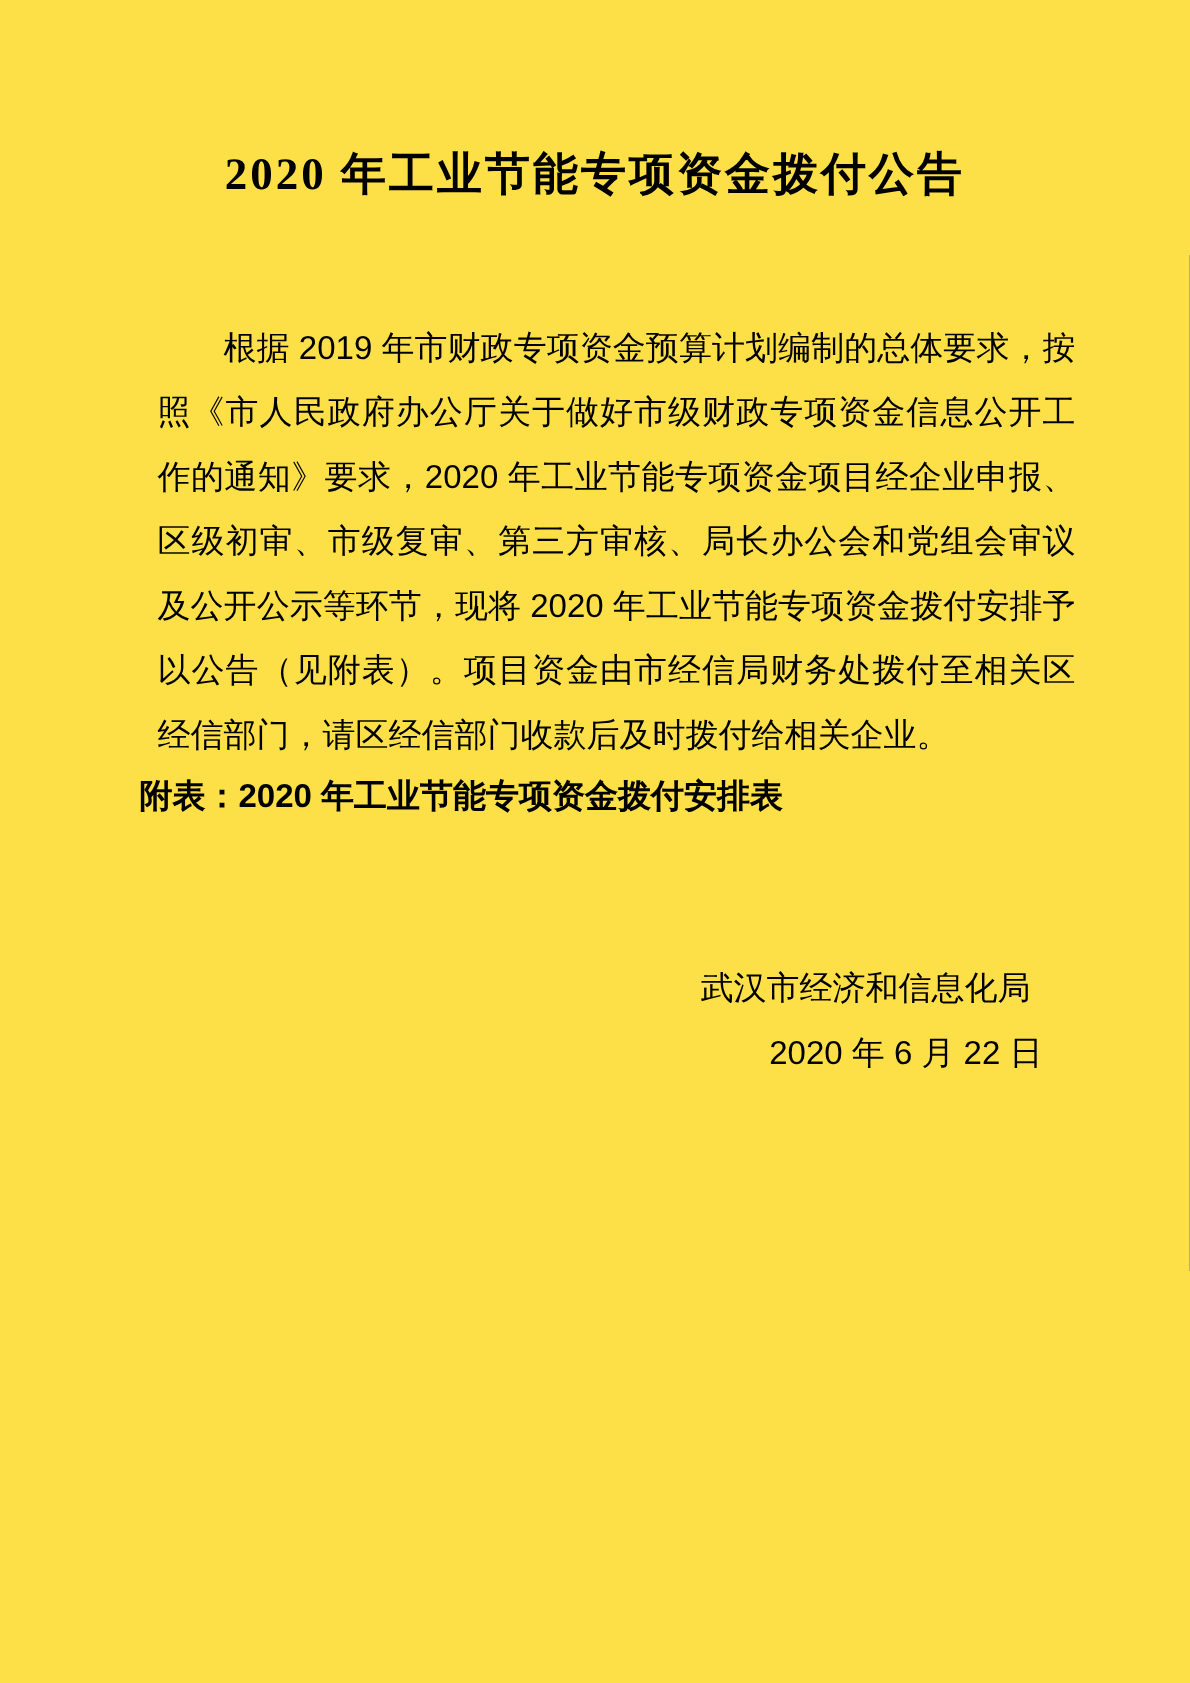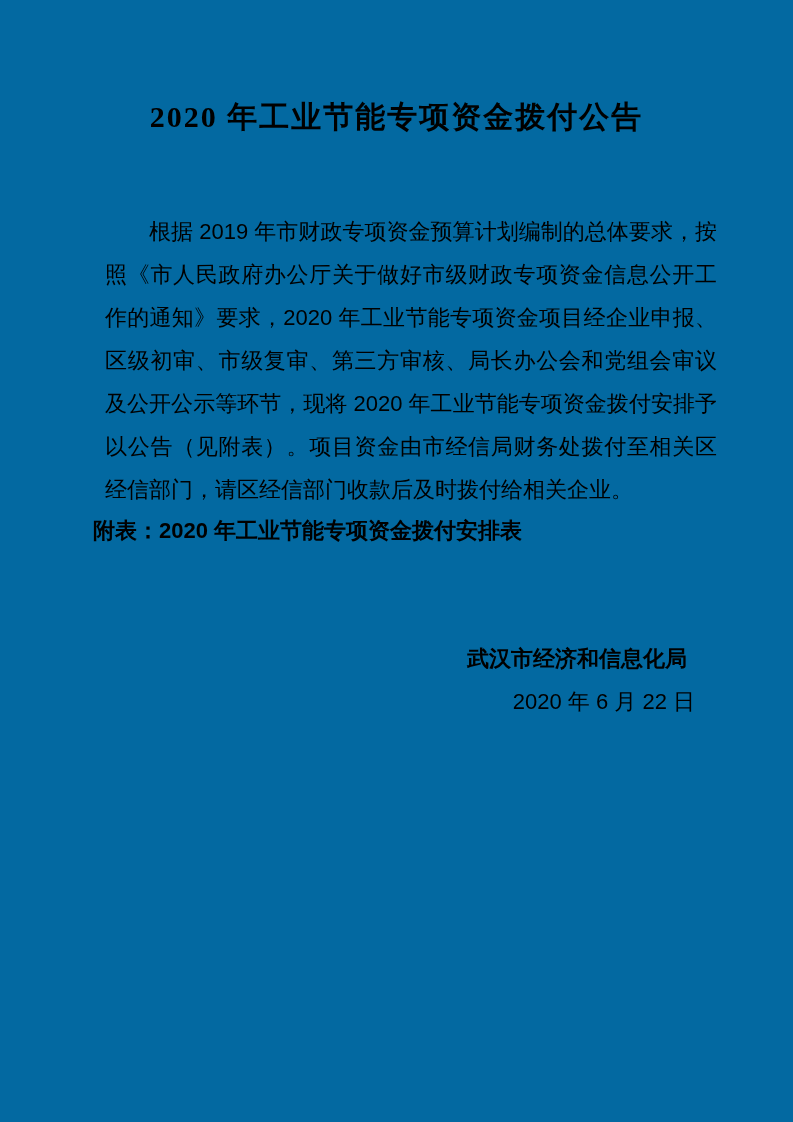--- a/index.html
+++ b/index.html
@@ -5,21 +5,21 @@
   html, body {
     margin: 0;
     padding: 0;
     background: #888;
   }
   .page {
     position: relative;
     width: 793px;
     height: 1122px;
     margin: 0 auto;
-    background: #0369a1;
+    background: #fde047;
     color: #000000;
     font-family: "Liberation Sans", sans-serif;
     overflow: hidden;
   }
   .doc-title {
     position: absolute;
     top: 99px;
     left: 0;
     right: 0;
     margin: 0;
@@ -61,21 +61,20 @@
     left: 93px;
     width: 612px;
     margin: 0;
     font-size: 22px;
     line-height: 43px;
     text-align: right;
     color: #000000;
   }
   .sig-issuer {
     padding-right: 18px;
-    font-weight: bold;
   }
   .sig-date {
     padding-right: 10px;
   }
 </style>
 </head>
 <body>
 
 <div class="page">
 

